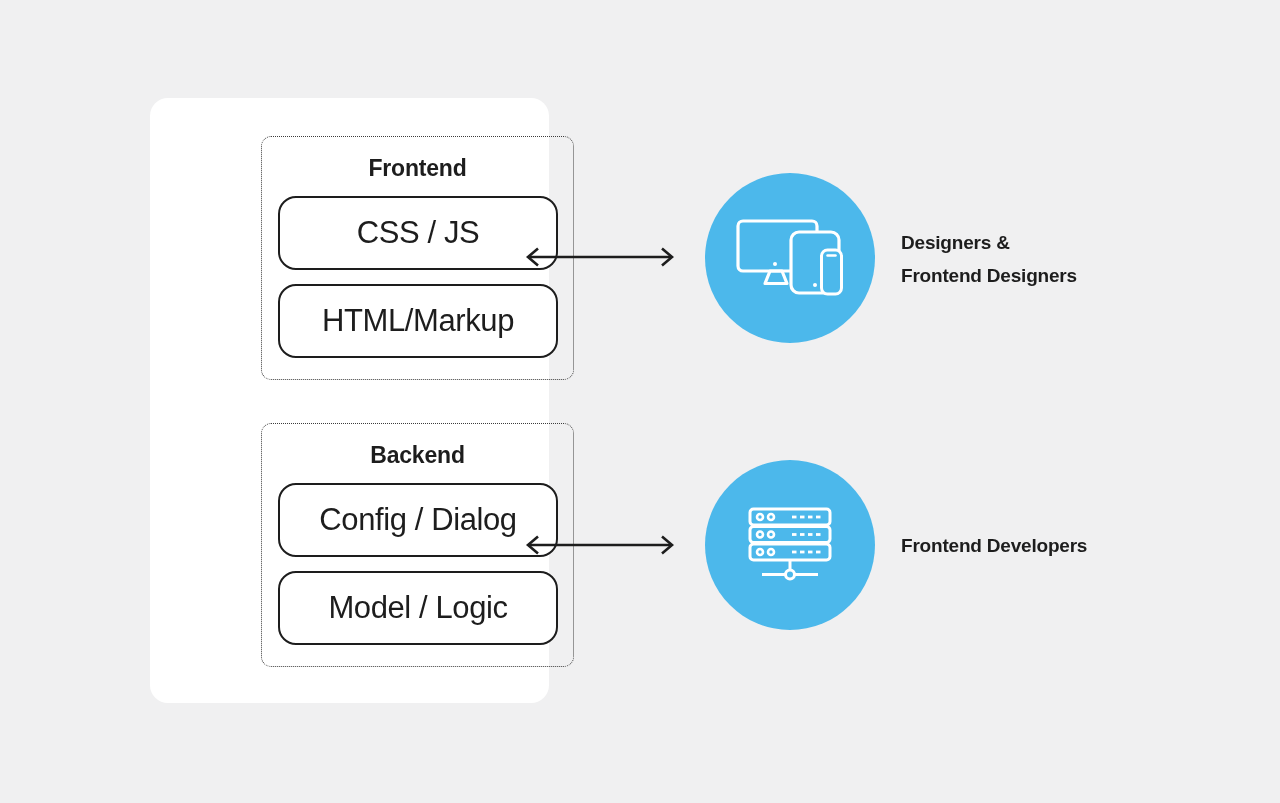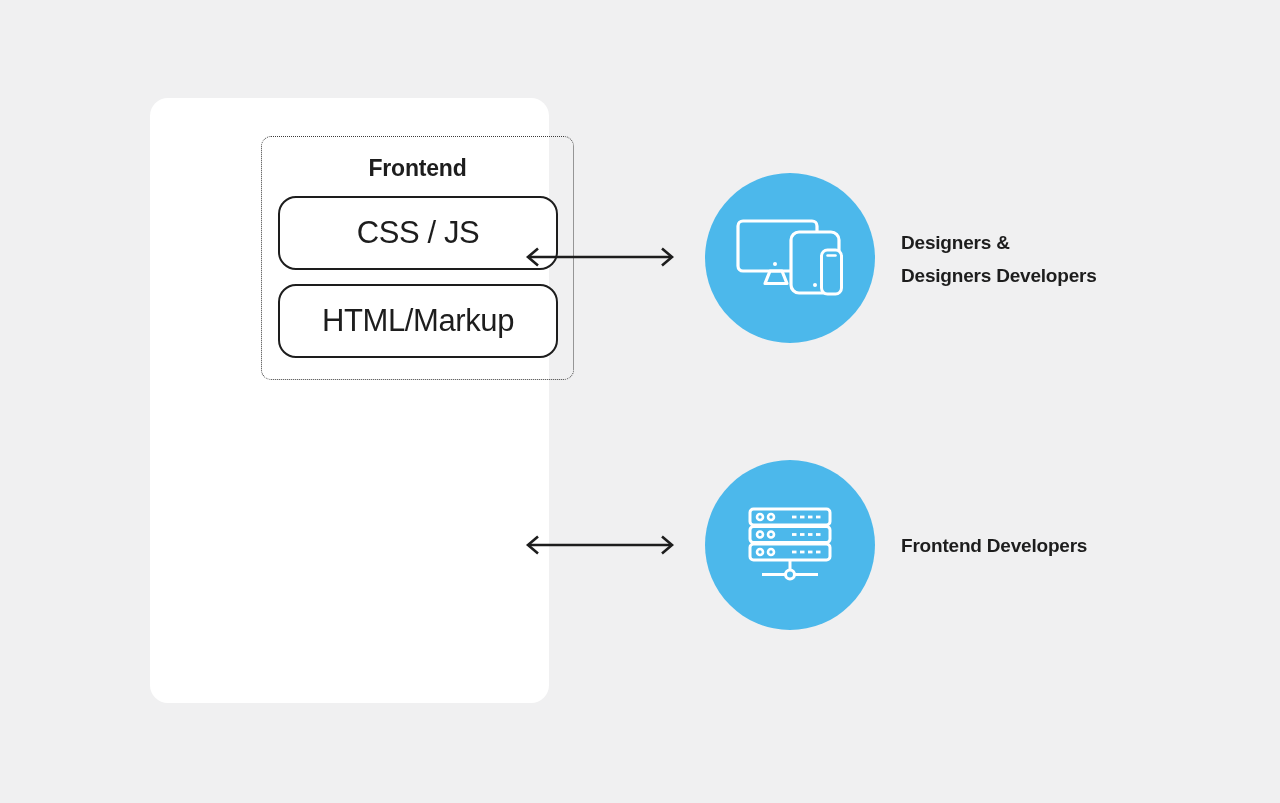--- a/index.html
+++ b/index.html
@@ -91,20 +91,25 @@
 <body>
 
 <div class="card">
 
   <div class="group g-frontend">
     <div class="group-title">Frontend</div>
     <div class="node node-1">CSS / JS</div>
     <div class="node node-2">HTML/Markup</div>
   </div>
 
+  <div class="group g-backend">
+    <div class="group-title">Backend</div>
+    <div class="node node-1">Config / Dialog</div>
+    <div class="node node-2">Model / Logic</div>
+  </div>
 
 </div>
 
 <svg class="arrow arrow-1" viewBox="0 0 156 26">
   <line x1="7" y1="13" x2="149" y2="13" stroke="var(--ink)" stroke-width="2.6"></line>
   <polyline points="16,4.5 6,13 16,21.5" fill="none" stroke="var(--ink)" stroke-width="2.6"></polyline>
   <polyline points="140,4.5 150,13 140,21.5" fill="none" stroke="var(--ink)" stroke-width="2.6"></polyline>
 </svg>
 
 <svg class="arrow arrow-2" viewBox="0 0 156 26">
@@ -119,21 +124,21 @@
     <circle cx="39" cy="45" r="2" fill="#ffffff"></circle>
     <path d="M34 52 L29 64.5 L51 64.5 L46 52 Z" fill="none" stroke="#ffffff" stroke-width="3.2" stroke-linejoin="round"></path>
     <rect x="55" y="13" width="48" height="61" rx="8" fill="var(--accent)" stroke="#ffffff" stroke-width="3.2"></rect>
     <circle cx="79" cy="66" r="2" fill="#ffffff"></circle>
     <rect x="85.5" y="31" width="20" height="44" rx="6" fill="var(--accent)" stroke="#ffffff" stroke-width="3"></rect>
     <line x1="91.5" y1="36.5" x2="99.5" y2="36.5" stroke="#ffffff" stroke-width="2.5" stroke-linecap="round"></line>
   </svg>
 </div>
 <div class="actor-label label-1">
   <div>Designers &amp;</div>
-  <div>Designers Developers</div>
+  <div>Frontend Designers</div>
 </div>
 
 <div class="bubble bubble-2">
   <svg width="84" height="76" viewBox="0 0 84 76">
     <rect x="2" y="2" width="80" height="16" rx="3.5" fill="none" stroke="#ffffff" stroke-width="3"></rect>
     <rect x="2" y="19.5" width="80" height="16" rx="3.5" fill="none" stroke="#ffffff" stroke-width="3"></rect>
     <rect x="2" y="37" width="80" height="16" rx="3.5" fill="none" stroke="#ffffff" stroke-width="3"></rect>
 
     <circle cx="12" cy="10" r="3" fill="none" stroke="#ffffff" stroke-width="2.6"></circle>
     <circle cx="23" cy="10" r="3" fill="none" stroke="#ffffff" stroke-width="2.6"></circle>

